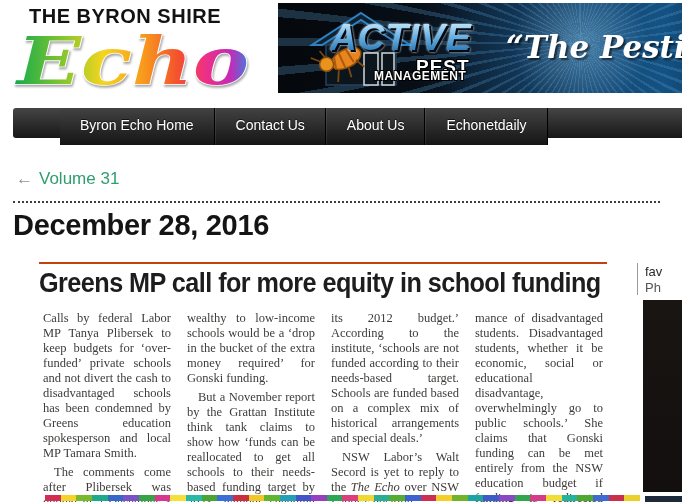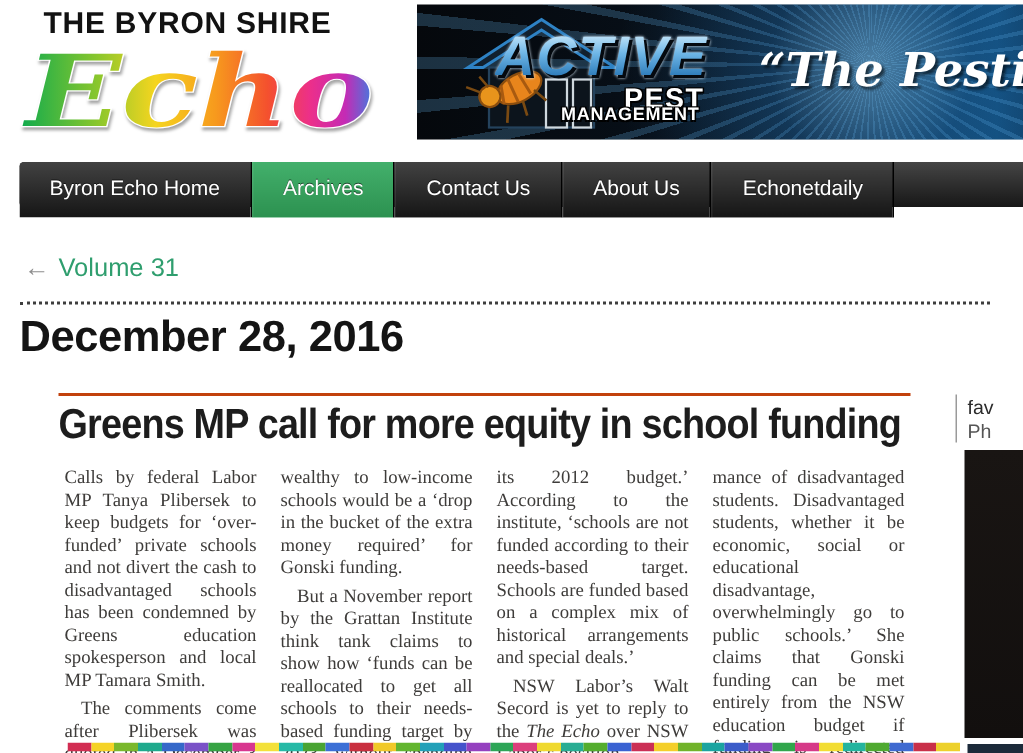--- a/index.html
+++ b/index.html
@@ -33,21 +33,21 @@
                 font-family:"DejaVu Serif", serif; font-style:italic; font-weight:bold;
                 font-size:31px; color:#fff; text-shadow:2px 2px 2px rgba(0,0,0,.6); }
   .house-svg, .bug-svg { position:absolute; }
   .house-svg { left:28px; top:8px; }
   .bug-svg { left:30px; top:34px; }
 
   
   .nav { position:absolute; left:13px; top:108px; width:669px; height:38px; }
   .nav-strip { position:absolute; left:0; top:0; width:100%; height:30px;
                background:linear-gradient(#454545, #171717); border-radius:3px 0 0 3px; }
-  .tabs { position:absolute; left:0; top:0; display:flex; height:37px; }
+  .tabs { position:absolute; left:0; top:0; display:flex; height:37px;padding-left:47px; }
   .tab { height:37px; line-height:35px; padding:0 20px; color:#fff; font-size:14px;
          background:linear-gradient(#424242, #151515);
          border-right:1px solid #000; border-left:1px solid rgba(255,255,255,.08);
          cursor:pointer; text-shadow:0 -1px 0 rgba(0,0,0,.6); white-space:nowrap; }
   .tab:first-child { border-radius:3px 0 0 0; border-left:none; }
   .tab.active { background:linear-gradient(#43b06c, #2c9150); }
 
   
   .crumb { position:absolute; left:16px; top:169px; font-size:17px; cursor:pointer; }
   .crumb .arr { color:#8f8f8f; margin-right:6px; }
@@ -123,21 +123,20 @@
   <div class="ad-active">ACTIVE</div>
   <div class="ad-pest">PEST</div>
   <div class="ad-mgmt">MANAGEMENT</div>
   <div class="ad-tagline">“The Pesties in</div>
 </div>
 
 <nav class="nav">
   <div class="nav-strip"></div>
   <div class="tabs">
     <div class="tab">Byron Echo Home</div>
-    <div class="tab active">Archives</div>
     <div class="tab">Contact Us</div>
     <div class="tab">About Us</div>
     <div class="tab">Echonetdaily</div>
   </div>
 </nav>
 
 <div class="crumb">
   <span class="arr">←</span><span class="lbl">Volume 31</span>
 </div>
 <div class="dotted"></div>

